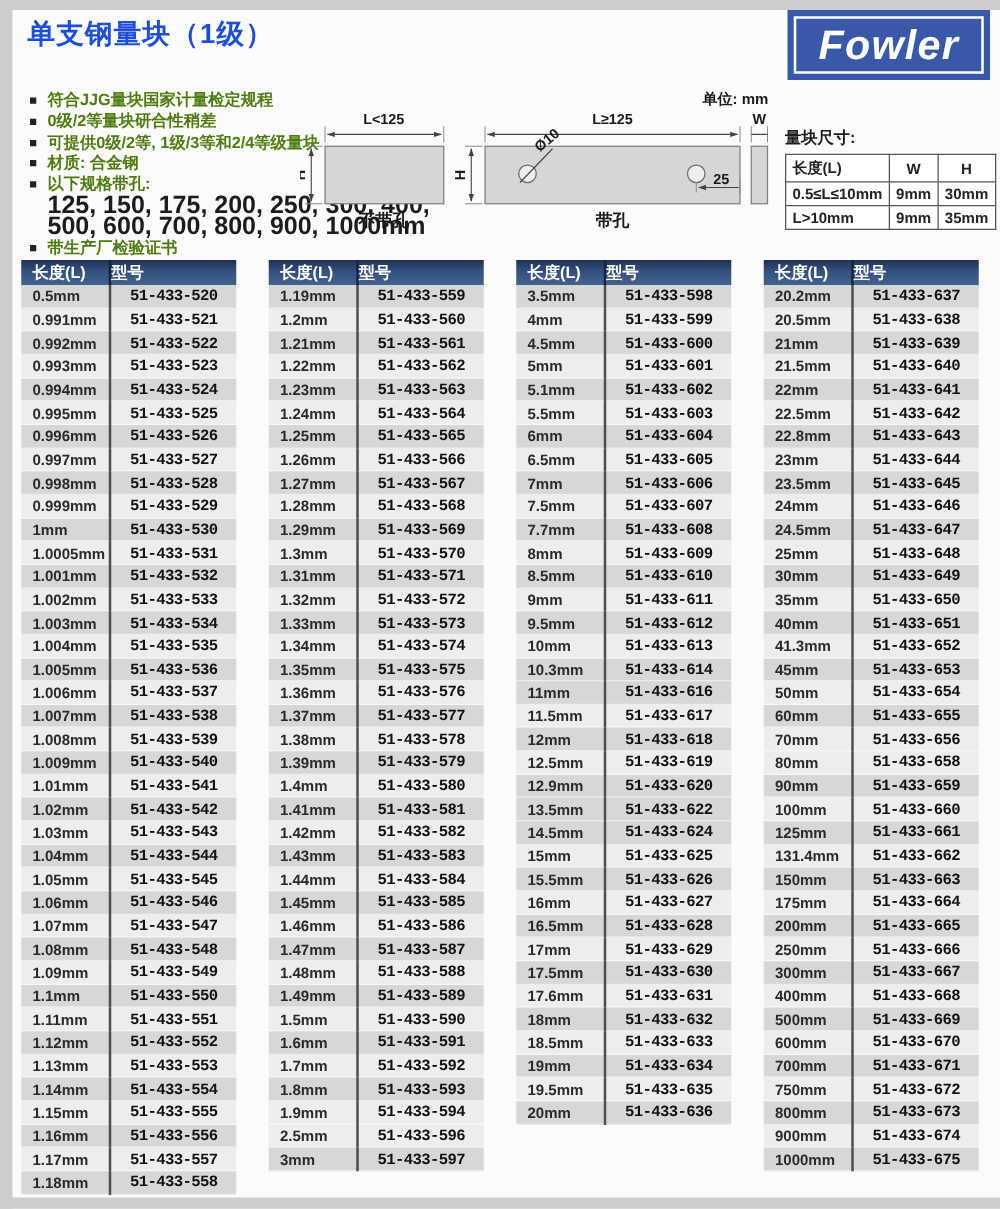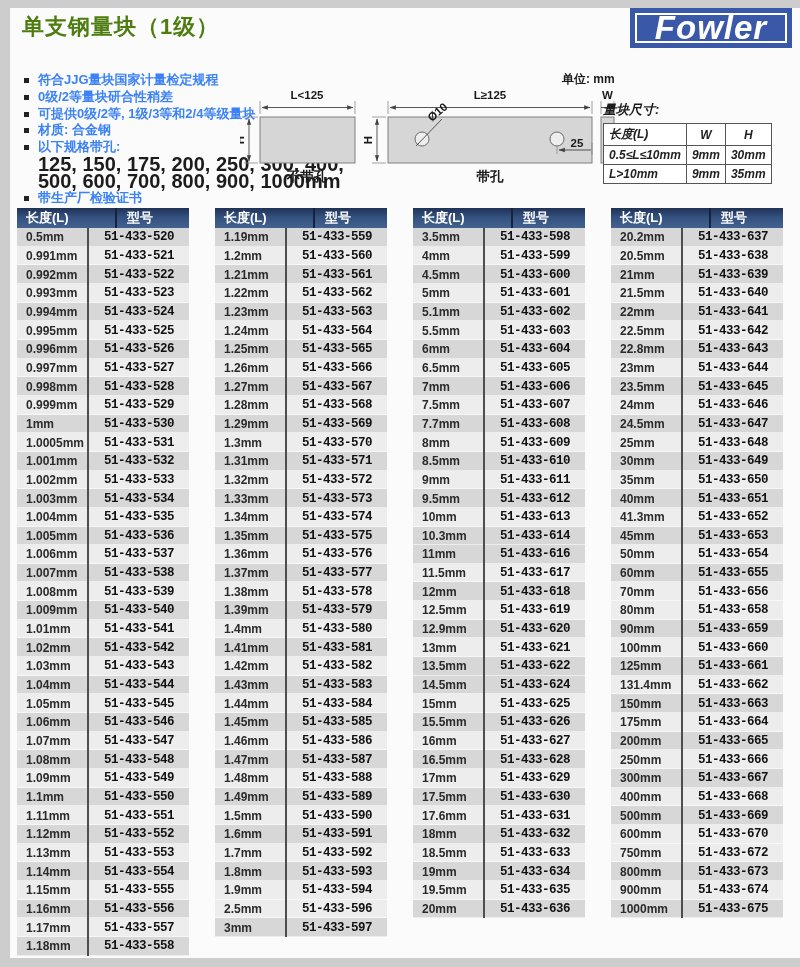--- a/index.html
+++ b/index.html
@@ -18,67 +18,67 @@
     background:#fbfbfb;color:#1c1c1c;
     font-family:"Liberation Sans", sans-serif;
   }
   .edge{position:absolute;background:var(--edge-gray);}
   .edge-top{left:0;top:0;width:100%;height:8px;}
   .edge-left{left:0;top:0;width:10px;height:100%;}
   .edge-bottom{left:0;bottom:0;width:100%;height:9px;}
 
   .page-title{
     position:absolute;left:22px;top:12px;margin:0;
-    font-size:22px;font-weight:700;letter-spacing:1px;color:#4d7c0f;
+    font-size:22px;font-weight:700;letter-spacing:1px;color:#1d4ed8;
   }
 
   .logo{
-    position:absolute;left:630px;top:8px;width:162px;height:40px;
+    position:absolute;left:630px;top:8px;width:162px;height:56px;
     background:var(--logo-blue);display:flex;align-items:center;justify-content:center;
   }
   .logo-frame{position:absolute;left:5px;top:5px;right:5px;bottom:5px;border:2px solid #fff;}
   .logo-text{
     position:relative;color:#fff;font-size:33px;font-weight:700;font-style:italic;
     letter-spacing:1px;line-height:1;padding-bottom:2px;
   }
 
   .features{position:absolute;left:22px;top:72px;margin:0;padding:0;list-style:none;width:330px;}
-  .feat{display:flex;font-size:13px;font-weight:700;line-height:16.8px;color:#3b82f6;}
+  .feat{display:flex;font-size:13px;font-weight:700;line-height:16.8px;color:#4d7c0f;}
   .bullet{flex:none;width:5px;height:5px;background:#222;margin:6px 9px 0 2px;}
   .subline{font-size:20px;font-weight:700;line-height:17px;padding-left:16px;}
 
   .diagram-svg{position:absolute;left:240px;top:68px;}
   .diagram-svg text{font-family:"Liberation Sans",sans-serif;fill:#1a1a1a;}
   .dim-label{font-size:11.5px;font-weight:700;}
   .cap-label{font-size:13.5px;font-weight:700;}
   .unit-label{font-size:12px;font-weight:700;}
   .blk{fill:#d6d6d6;stroke:#808080;stroke-width:1;}
   .dim{stroke:#444;stroke-width:0.9;fill:none;}
   .ext{stroke:#8a8a8a;stroke-width:0.8;}
   .hole{fill:#eeeeee;stroke:#6a6a6a;stroke-width:1;}
 
-  .size-block{position:absolute;left:603px;top:101px;width:164px;font-style:italic;}
+  .size-block{position:absolute;left:628px;top:101px;width:164px;}
   .size-title{font-size:13px;font-weight:700;margin:0 0 4px 0;}
   .size-table{border-collapse:collapse;background:#fff;}
   .size-table th,.size-table td{
     border:1px solid #555;font-size:12px;font-weight:700;padding:2px 5px;height:18px;color:#222;
   }
   .size-table .c-len{width:80px;text-align:left;}
   .size-table .c-w{width:37px;text-align:center;}
   .size-table .c-h{width:46px;text-align:center;}
 
   .tables{position:absolute;left:17px;top:208px;display:flex;gap:26px;}
   .spec-table{width:172px;}
   .shead{
     display:flex;height:20px;align-items:center;
     background:linear-gradient(180deg,var(--hdr-top) 0%,#33507f 45%,var(--hdr-bot) 100%);
     color:#fff;font-size:13px;font-weight:700;
   }
   .h-len{width:70px;padding-left:9px;}
-  .h-model{flex:1;padding-left:10px;border-left:2px solid #16233d;align-self:stretch;display:flex;align-items:center;margin-left:28px;}
+  .h-model{flex:1;border-left:2px solid #16233d;align-self:stretch;display:flex;align-items:center;}
   .srow{display:flex;height:18.66px;box-shadow:inset 0 -1px 0 rgba(255,255,255,.55);}
   .srow.odd{background:var(--row-dark);}
   .srow.even{background:var(--row-light);}
   .len{width:70px;padding-left:9px;font-size:12px;font-weight:600;display:flex;align-items:center;color:#2a2a2a;}
   .model{
     flex:1;border-left:2px solid var(--divider);
     display:flex;align-items:center;justify-content:center;
     font-family:"Liberation Mono",monospace;font-size:12.5px;font-weight:700;color:#111;
     letter-spacing:-0.5px;
   }
@@ -615,24 +615,20 @@
           <span class="model">51-433-618</span>
         </div>
         <div class="srow even">
           <span class="len">12.5mm</span>
           <span class="model">51-433-619</span>
         </div>
         <div class="srow odd">
           <span class="len">12.9mm</span>
           <span class="model">51-433-620</span>
         </div>
-        <div class="srow even">
-          <span class="len">13mm</span>
-          <span class="model">51-433-621</span>
-        </div>
         <div class="srow odd">
           <span class="len">13.5mm</span>
           <span class="model">51-433-622</span>
         </div>
         <div class="srow odd">
           <span class="len">14.5mm</span>
           <span class="model">51-433-624</span>
         </div>
         <div class="srow even">
           <span class="len">15mm</span>
@@ -815,20 +811,24 @@
           <span class="model">51-433-668</span>
         </div>
         <div class="srow odd">
           <span class="len">500mm</span>
           <span class="model">51-433-669</span>
         </div>
         <div class="srow even">
           <span class="len">600mm</span>
           <span class="model">51-433-670</span>
         </div>
+        <div class="srow odd">
+          <span class="len">700mm</span>
+          <span class="model">51-433-671</span>
+        </div>
         <div class="srow even">
           <span class="len">750mm</span>
           <span class="model">51-433-672</span>
         </div>
         <div class="srow odd">
           <span class="len">800mm</span>
           <span class="model">51-433-673</span>
         </div>
         <div class="srow even">
           <span class="len">900mm</span>

